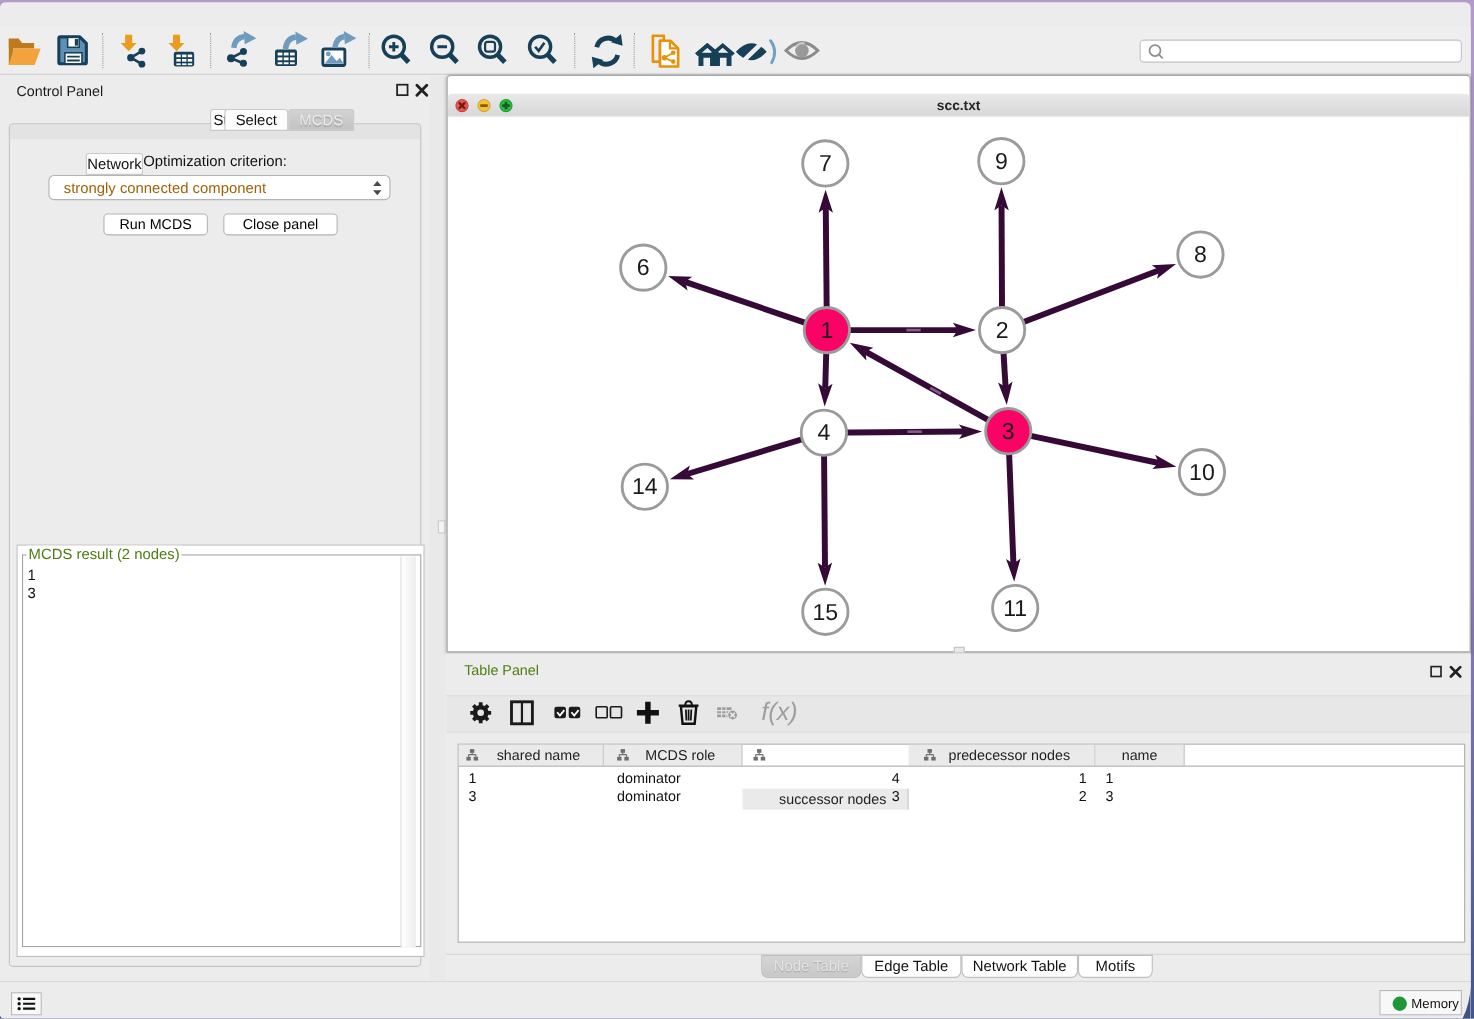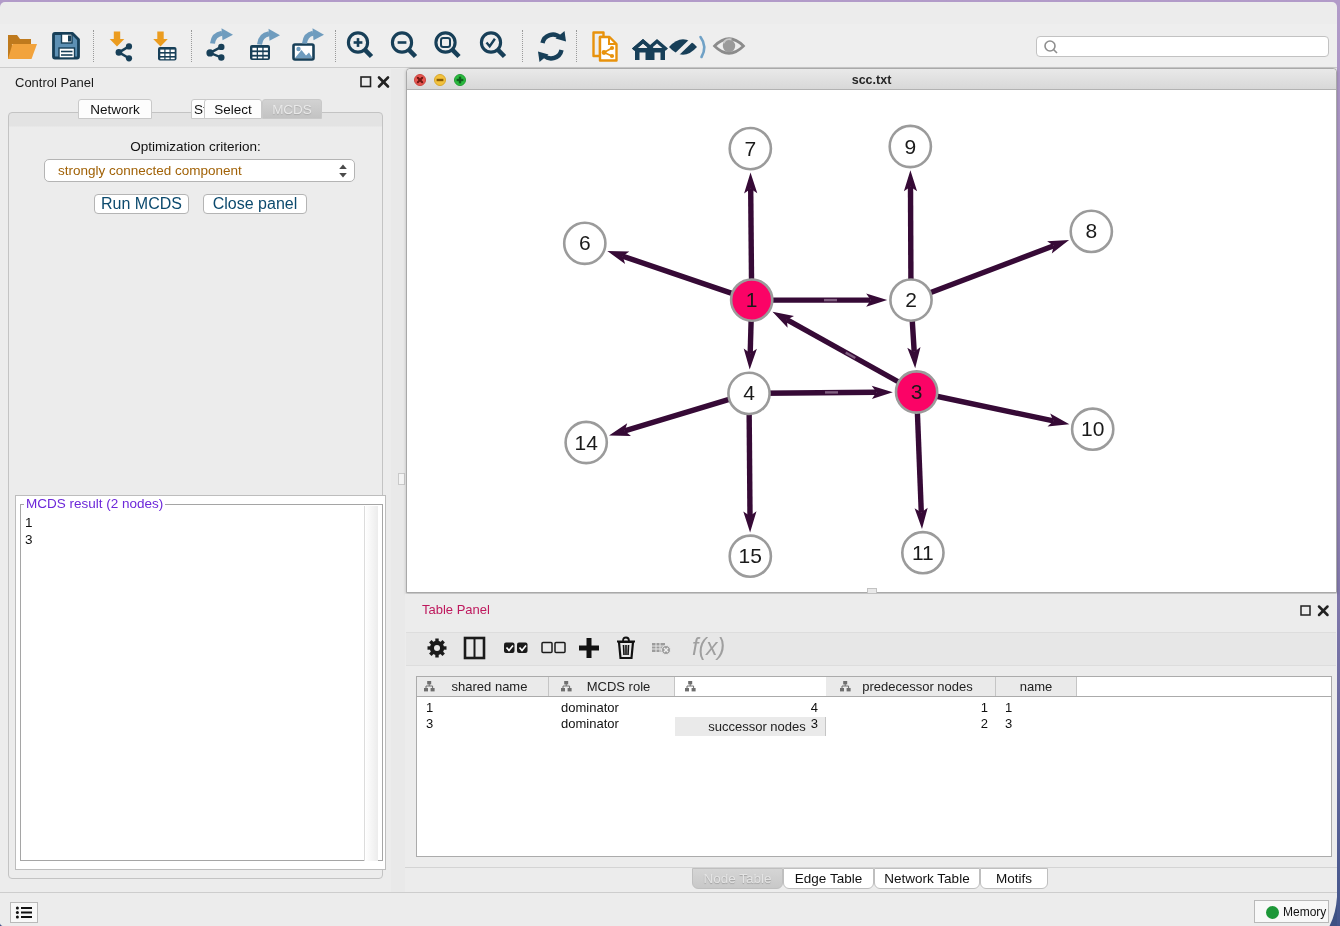--- a/index.html
+++ b/index.html
@@ -34,52 +34,52 @@
   text-shadow:0 1px 1px #aaa; }
 #cp-box { position:absolute; left:8px; top:43px; width:375px; height:767px;
   border:1px solid #c3c3c3; border-radius:4px;
   background:linear-gradient(180deg,#e3e3e3 0px,#e3e3e3 13px,#ececec 14px); }
 #opt-label { position:absolute; left:0; top:70px; width:100%; text-align:center;
   font-size:13.5px; color:#111; }
 #cp-select { position:absolute; left:44px; top:90px; width:311px; height:23px;
   background:#fff; border:1px solid #b4b4b4; border-radius:5px;
   font-size:13.5px; color:#a16207; line-height:21px; padding-left:13px; }
 .cp-btn { position:absolute; top:125px; height:20px; background:#fff;
-  border:1px solid #b4b4b4; border-radius:4px; font-size:16px; color:#0c4a6e;
+  border:1px solid #b4b4b4; border-radius:4px; font-size:13px; color:#000000;
   text-align:center; line-height:18px; }
 #mcds-box { position:absolute; left:15px; top:426px; width:371px; height:375px;
   background:#fff; border:1px solid #bdbdbd; }
 #mcds-fs { position:absolute; left:4px; top:8px; width:363px; height:357px;
   border:1px solid #a5a5a5; }
 #mcds-legend { position:absolute; left:3px; top:-9px; background:#fff;
-  font-size:13.5px; color:#6d28d9; padding:0 2px; }
+  font-size:13.5px; color:#4d7c0f; padding:0 2px; }
 #mcds-scroll { position:absolute; right:4px; top:1px; width:14px; height:355px;
   background:linear-gradient(90deg,#ffffff,#ececec); border-left:1px solid #dcdcdc; }
 .mcds-item { position:absolute; left:4px; font-size:13.5px; color:#111; }
 
 #vdiv { position:absolute; left:391px; top:67px; width:14px; height:823px;
   background:#e9e9e9; }
 #vdiv-k { position:absolute; left:7px; top:404px; width:7px; height:12px;
   background:#f4f4f4; border:1px solid #c9c9c9; }
 
 #netwin { position:absolute; left:406px; top:66px; width:931px; height:525px;
   background:#fff; border:1px solid #a9a9a9; border-radius:4px 4px 0 0;
   box-shadow:0 1px 3px rgba(0,0,0,0.25); }
-#nettitle { position:absolute; left:0; top:0; width:100%; height:21px;
+#nettitle { position:absolute; left:0; top:16px; width:100%; height:21px;
   background:linear-gradient(180deg,#e9e9e9,#d8d8d8); border-bottom:1px solid #b2b2b2;
   border-radius:4px 4px 0 0; }
 #nettitle .t { position:absolute; top:3.5px; left:0; width:100%; text-align:center;
   font-size:12.5px; font-weight:bold; color:#262626; }
 .tlight { position:absolute; top:4.5px; width:12px; height:12px; border-radius:50%; }
 #netgrip { position:absolute; left:460px; top:519px; width:10px; height:6px;
   background:#e8e8e8; border:1px solid #c2c2c2; }
 
 #tablepanel { position:absolute; left:405px; top:592px; width:932px; height:298px;
   background:#ececec; }
-#tp-title { position:absolute; left:17px; top:8px; font-size:13px; color:#be185d; }
+#tp-title { position:absolute; left:17px; top:8px; font-size:13px; color:#4d7c0f; }
 #tp-toolbar { position:absolute; left:1px; top:38px; width:930px; height:34px;
   background:#e7e7e7; border-top:1px solid #dddddd; border-bottom:1px solid #dddddd; }
 #tp-table { position:absolute; left:11px; top:82px; width:916px; height:181px;
   background:#fff; border:1px solid #ababab; }
 .th { position:absolute; top:0; height:19px; background:#eaeaea;
   border-right:1px solid #c5c5c5; font-size:13px; color:#222; text-align:center;
   line-height:19px; padding-left:14px; }
 #tp-thead-line { position:absolute; left:0; top:19px; width:914px; height:0;
   border-top:1px solid #ababab; }
 .td { position:absolute; font-size:13px; color:#111; }
@@ -257,21 +257,21 @@
   <div id="leftpanel">
     <div id="cp-title">Control Panel</div>
     <svg id="cp-icons" style="position:absolute;left:358px;top:6px;" width="33" height="14" viewBox="0 0 33 14">
       <rect x="3" y="2" width="9.5" height="9.5" fill="none" stroke="#222" stroke-width="1.6"></rect>
       <g stroke="#222" stroke-width="2.6" stroke-linecap="round">
           <line x1="21" y1="2.5" x2="30" y2="11.5"></line>
           <line x1="30" y1="2.5" x2="21" y2="11.5"></line>
         </g>
     </svg>
     <div id="cp-box"></div>
-    <div class="tab" style="left:78px; width:74px;">Network</div>
+    <div class="tab" style="left:78px; width:52px;margin-top:40px;">Network</div>
     <div class="tab" style="left:152px; width:36px;margin-left:39px;">Style</div>
     <div class="tab" style="left:204px; width:58px;">Select</div>
     <div class="tab tabsel" style="left:262px; width:60px;">MCDS</div>
     <div id="opt-label">Optimization criterion:</div>
     <div id="cp-select">strongly connected component
       <svg style="position:absolute;right:6px;top:4px;" width="10" height="14" viewBox="0 0 10 14">
         <path d="M5 0.5 L8.8 5 H1.2 Z" fill="#4a4a4a"></path>
         <path d="M5 13.5 L8.8 9 H1.2 Z" fill="#4a4a4a"></path>
       </svg>
     </div>

